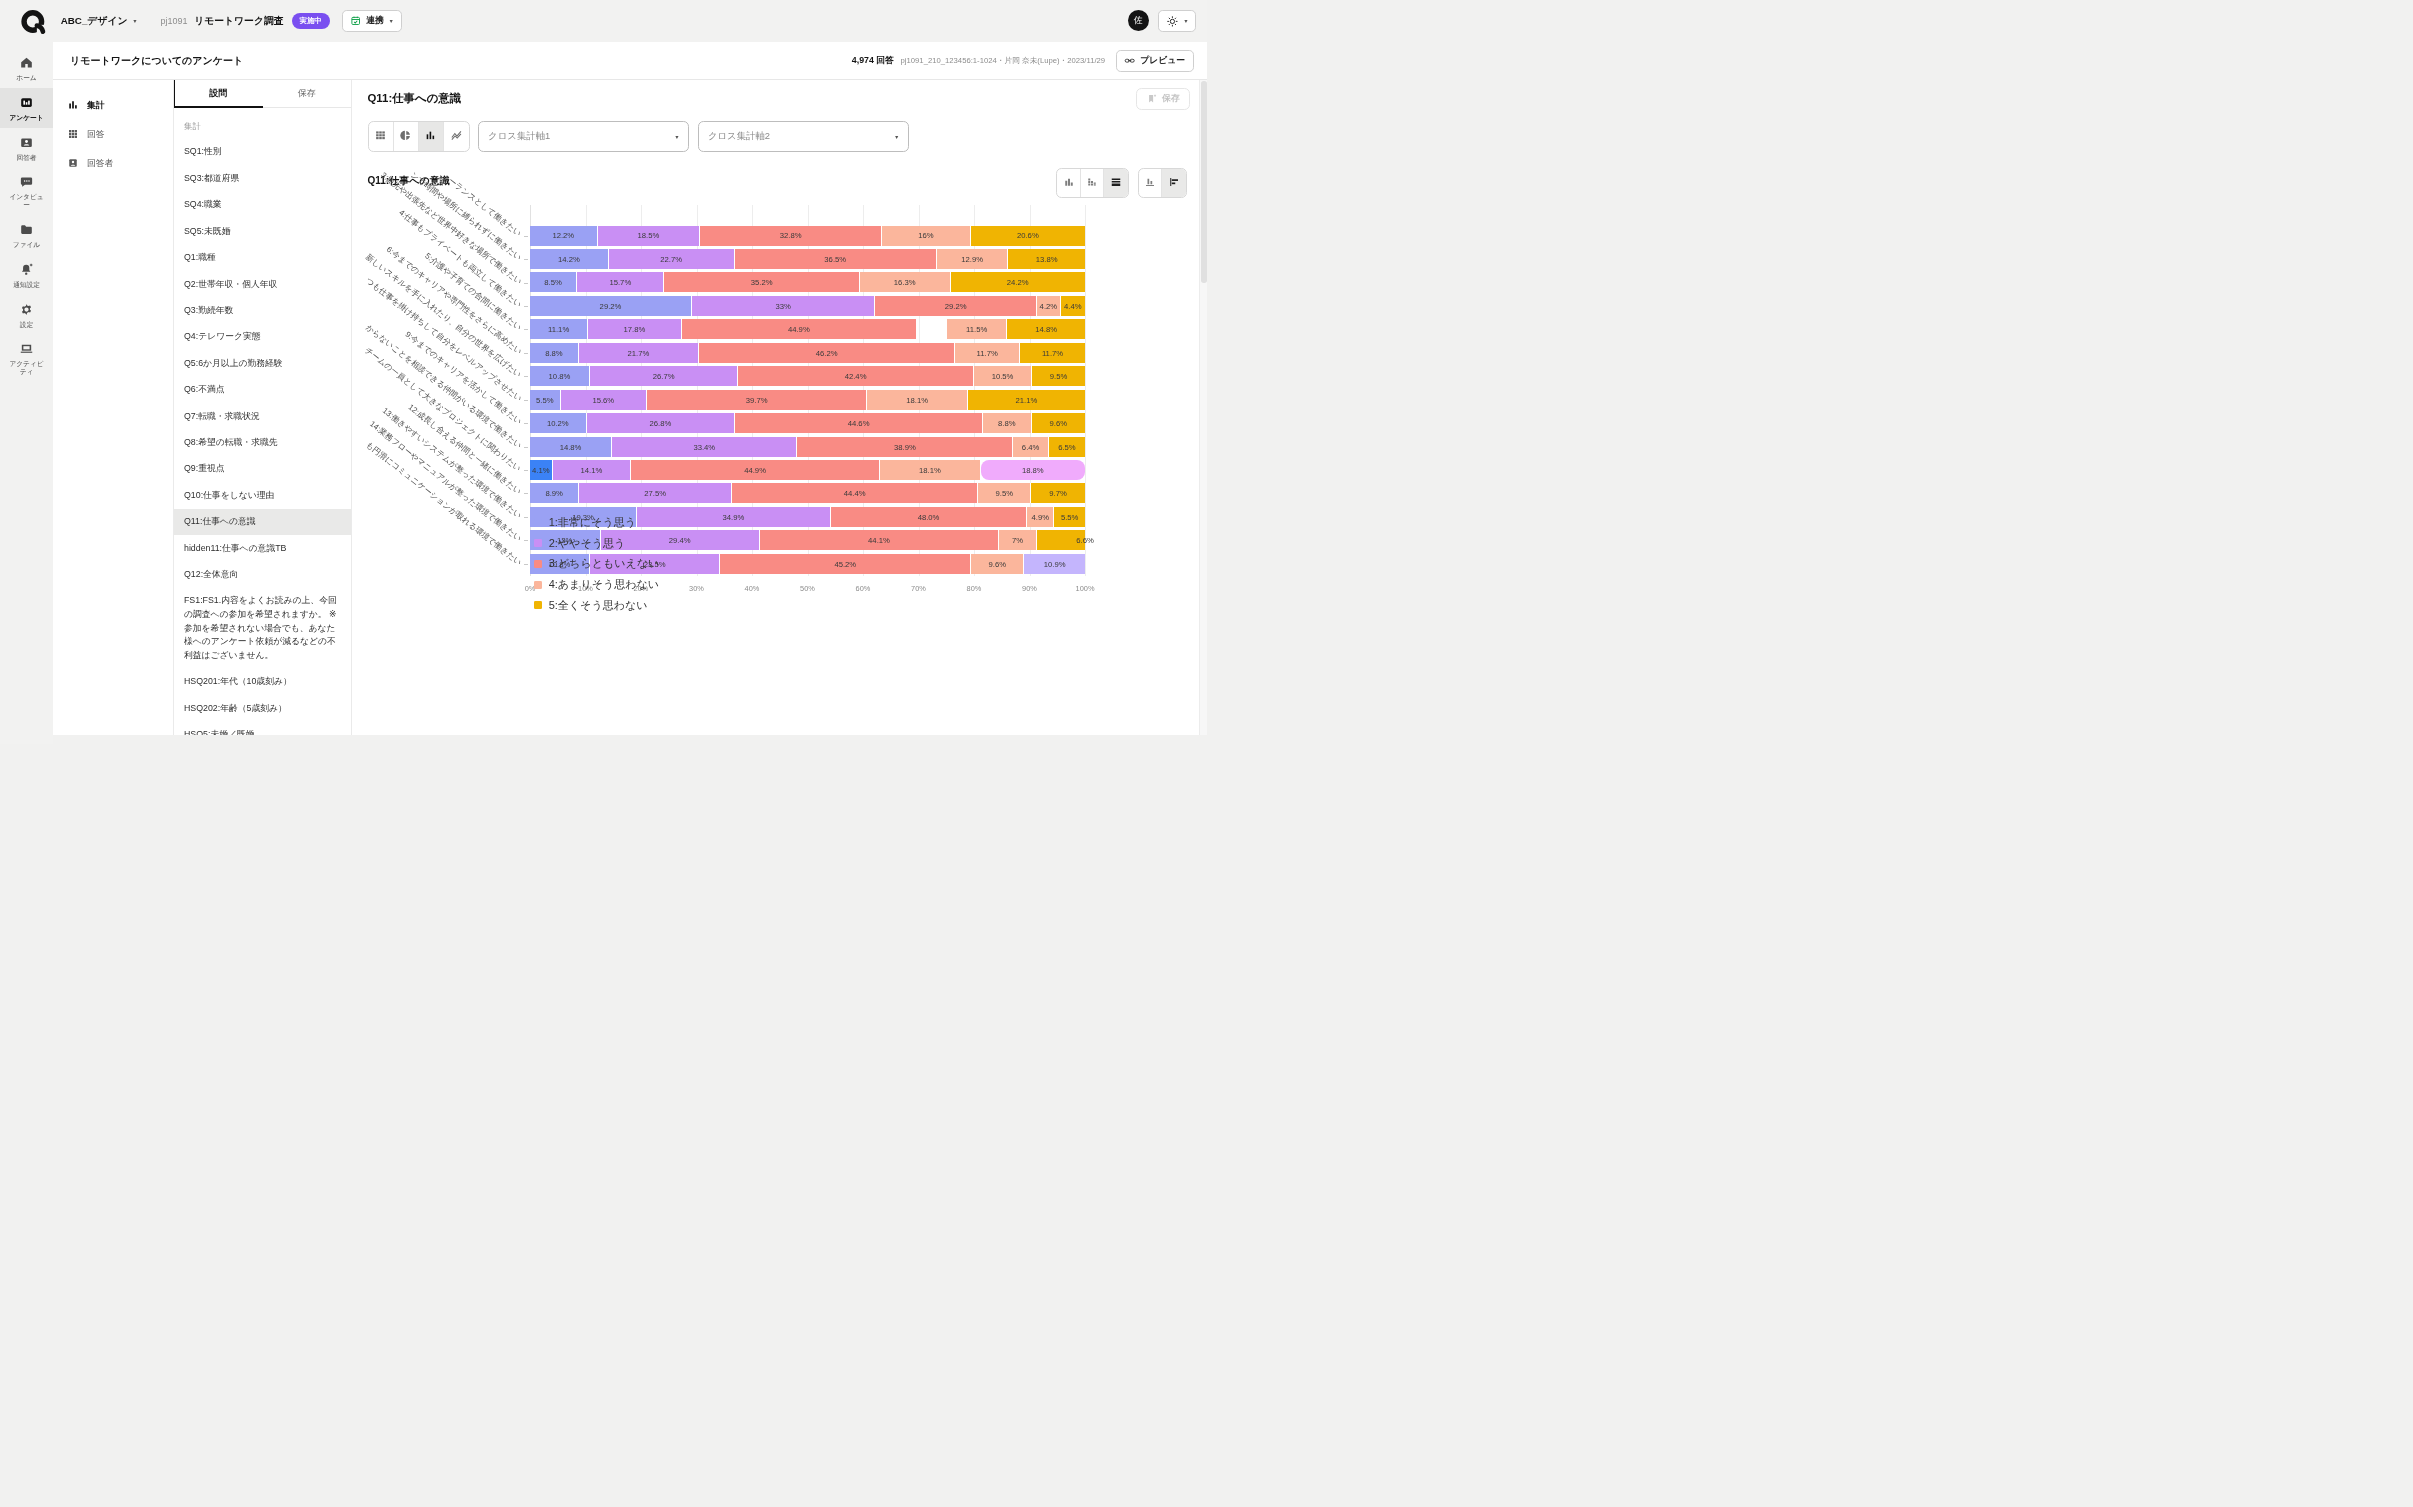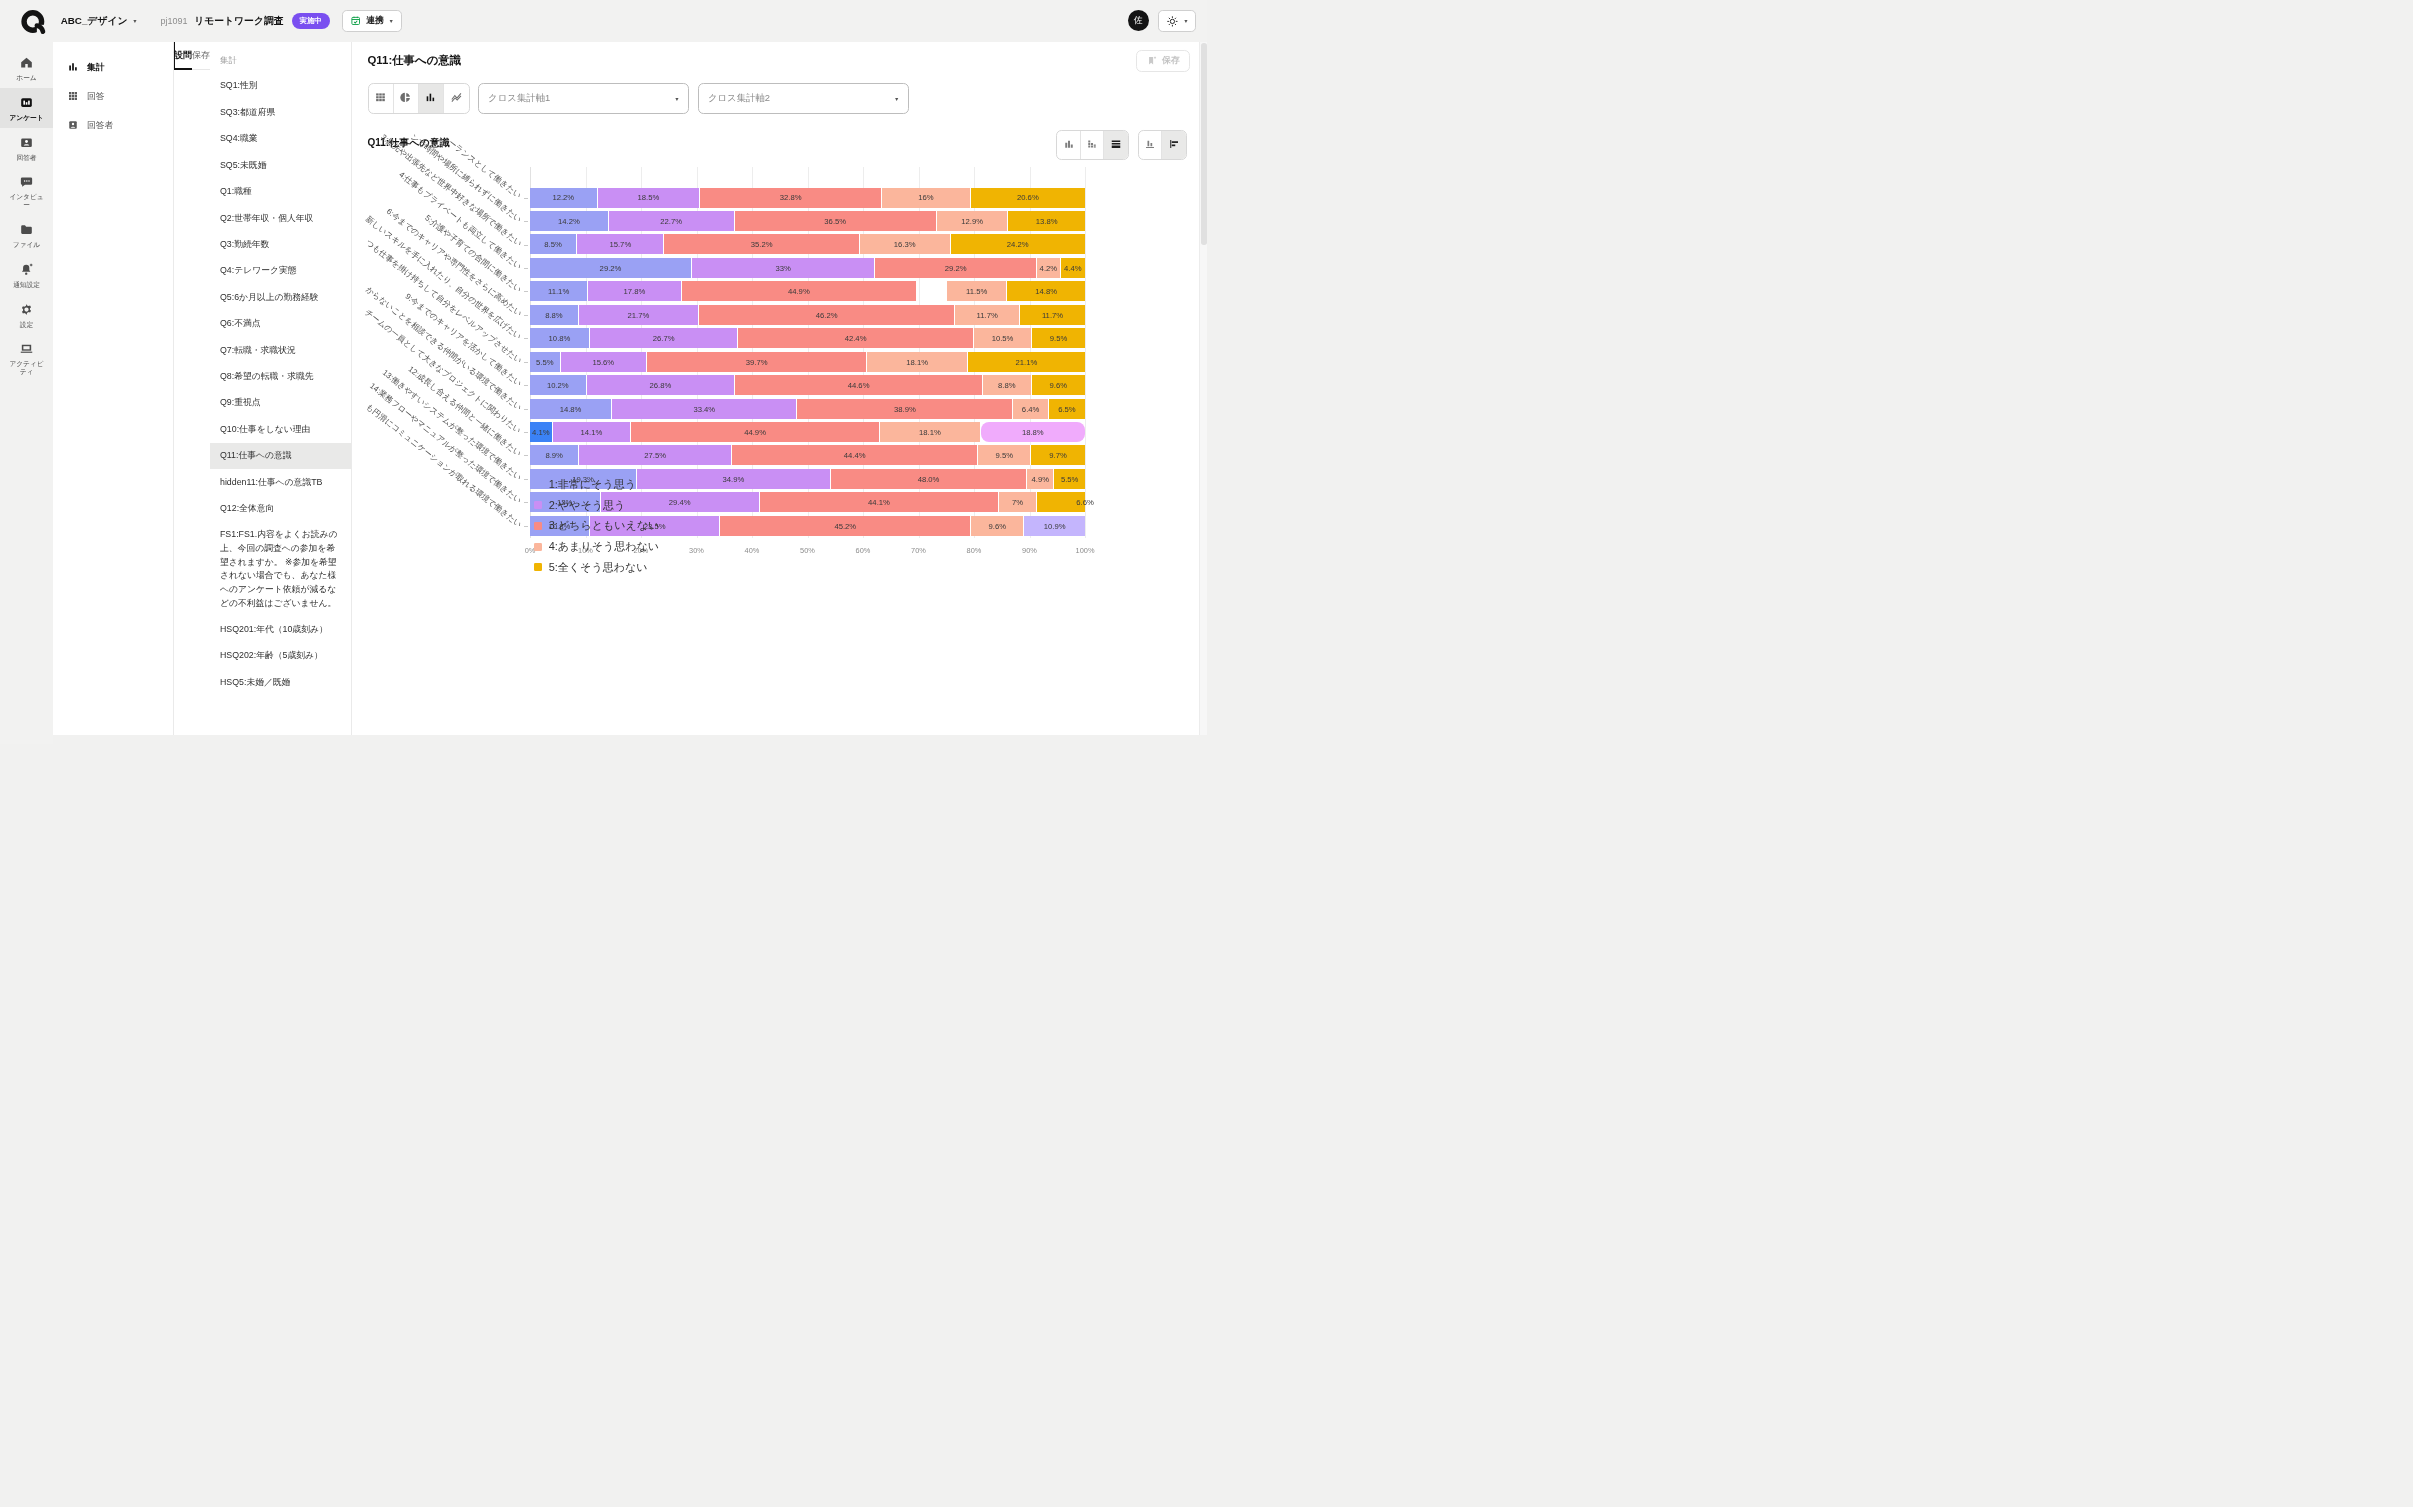--- a/index.html
+++ b/index.html
@@ -38,21 +38,21 @@
 
   .row2 { flex:1; display:flex; min-height:0; }
 
   
   .subnav { width:121px; background:#fff; border-right:0.7px solid #eaeaea; padding-top:12px; flex:0 0 auto; }
   .subnav-item { display:flex; align-items:center; gap:8px; padding:7.4px 0 7.4px 14px; font-size:8.8px; color:#4f4f4f; cursor:pointer; }
   .subnav-item svg { width:12px; height:12px; }
   .subnav-item.active { font-weight:bold; color:#111; }
 
   
-  .qpanel { width:178px; background:#fff; border-right:0.7px solid #eaeaea; display:flex; position:relative; flex:0 0 auto; }
+  .qpanel { width:178px; background:#fff; border-right:0.7px solid #eaeaea; display:flex; flex-direction:column; position:relative; flex:0 0 auto; }
   .qpanel::before { content:''; position:absolute; left:0; top:0; width:1.3px; height:28px; background:#111; }
   .qtabs { display:flex; height:28px; border-bottom:0.7px solid #e7e7e7; flex:0 0 auto; }
   .qtab { flex:1; display:flex; align-items:center; justify-content:center; font-size:9px; color:#666; cursor:pointer; position:relative; }
   .qtab.active { font-weight:bold; color:#111; }
   .qtab.active::after { content:''; position:absolute; left:0; right:0; bottom:-0.7px; height:2px; background:#111; }
   .qlist { flex:1; overflow:hidden; padding-top:8px; }
   .qsection { font-size:8.4px; color:#9a9a9a; padding:5.4px 10px 6.7px; }
   .qitem { font-size:8.8px; color:#2e2e2e; padding:6.4px 10px; line-height:1.55; cursor:pointer; }
   .qitem.selected { background:#e9e9e8; }
 
@@ -196,20 +196,37 @@
      <span><svg viewBox="0 0 24 24">
               <path d="M4.5 6 h15 v9.5 h-15 Z" fill="#4c4c4c"></path>
               <rect x="7" y="8.3" width="10" height="5" fill="#f2f2f1"></rect>
               <path d="M2.8 17 h18.4 v1.9 H2.8 Z" fill="#4c4c4c"></path>
             </svg></span>
      <span class="nav-label">アクティビティ</span>
    </div>
       </div>
 
     <div class="col">
+      <div class="pagehead">
+        <span class="pagehead-title">リモートワークについてのアンケート</span>
+        <div class="pagehead-right">
+          <span class="resp-count">
+            <span>4,974</span> <span>回答</span>
+          </span>
+          <span class="meta">pj1091_210_123456:1-1024・片岡 奈未(Lupe)・2023/11/29</span>
+          <button class="btn preview-btn">
+            <svg viewBox="0 0 24 24" width="11.4" height="11.4" fill="none" stroke="#222" stroke-width="1.8">
+              <rect x="2.5" y="9" width="8.5" height="6" rx="3"></rect>
+              <rect x="13" y="9" width="8.5" height="6" rx="3"></rect>
+              <path d="M8.5 12 h7"></path>
+            </svg>
+            <span>プレビュー</span>
+          </button>
+        </div>
+      </div>
 
       <div class="row2">
         <div class="subnav" id="subnav">
             <div class="subnav-item active">
      <span><svg viewBox="0 0 24 24">
                   <rect x="4.5" y="9" width="3.4" height="10" fill="#111"></rect>
                   <rect x="10.3" y="4.5" width="3.4" height="14.5" fill="#111"></rect>
                   <rect x="16.1" y="12.5" width="3.4" height="6.5" fill="#111"></rect>
                 </svg></span>
      <span>集計</span>

